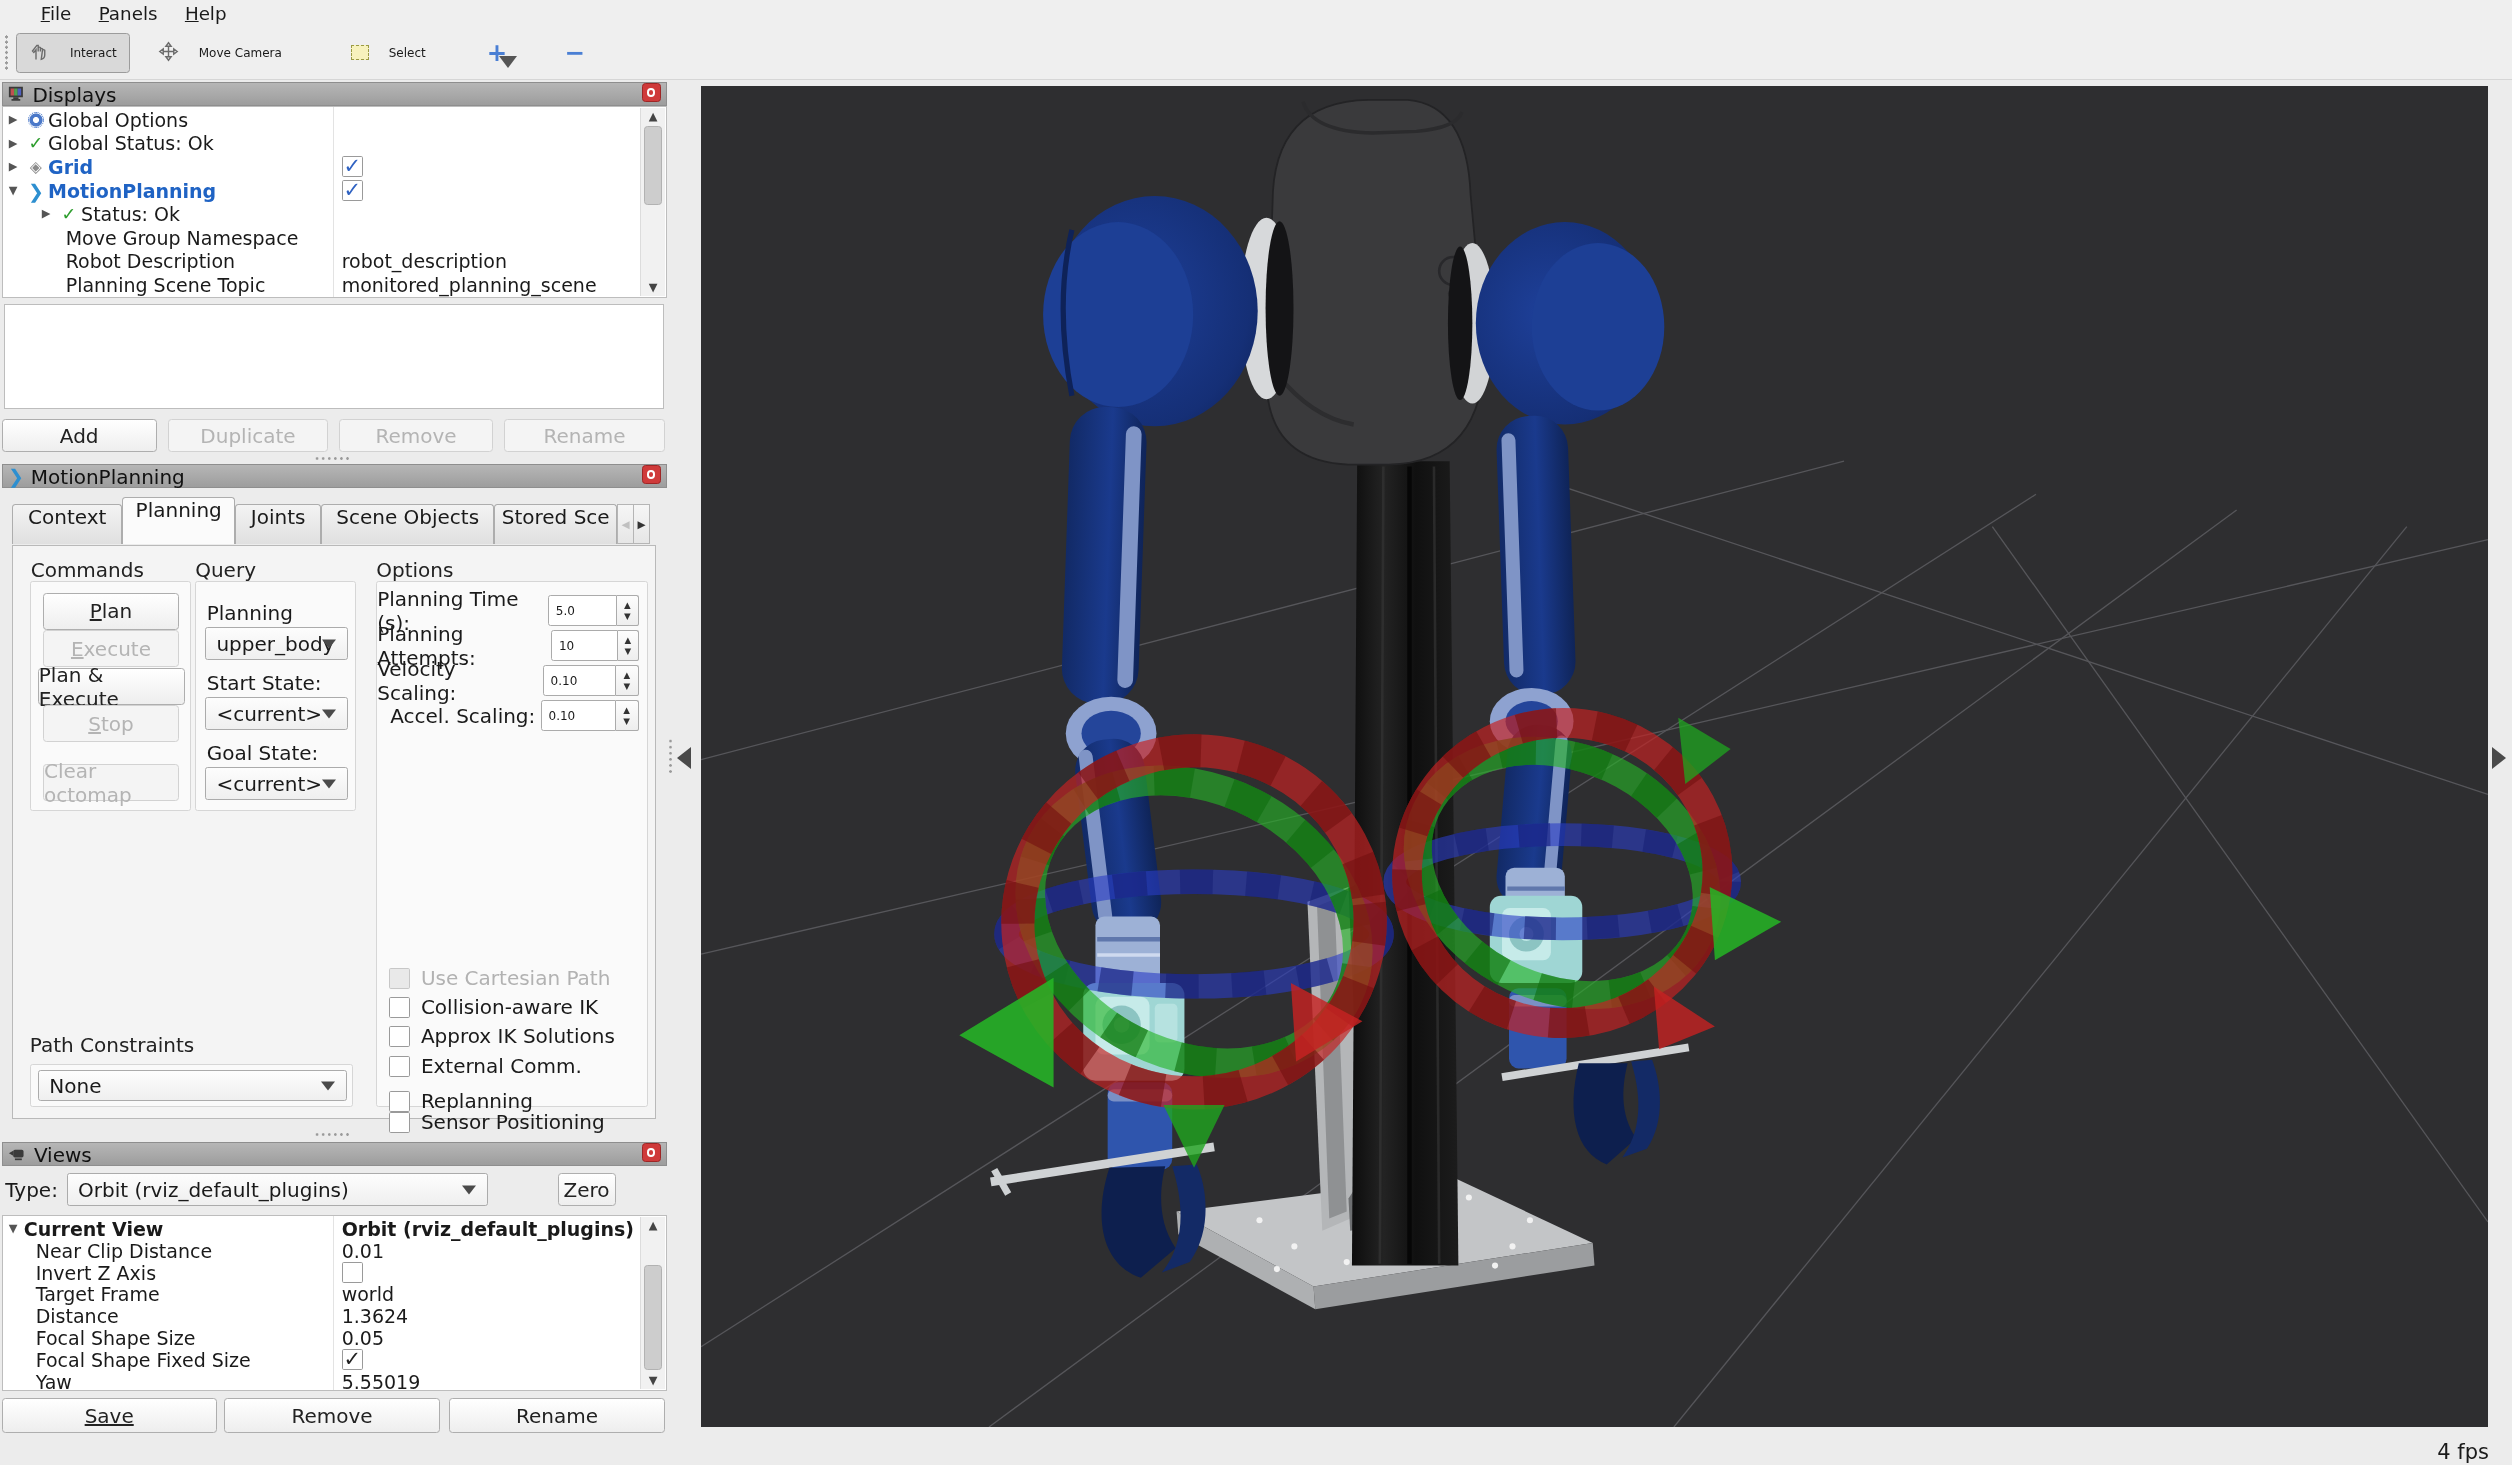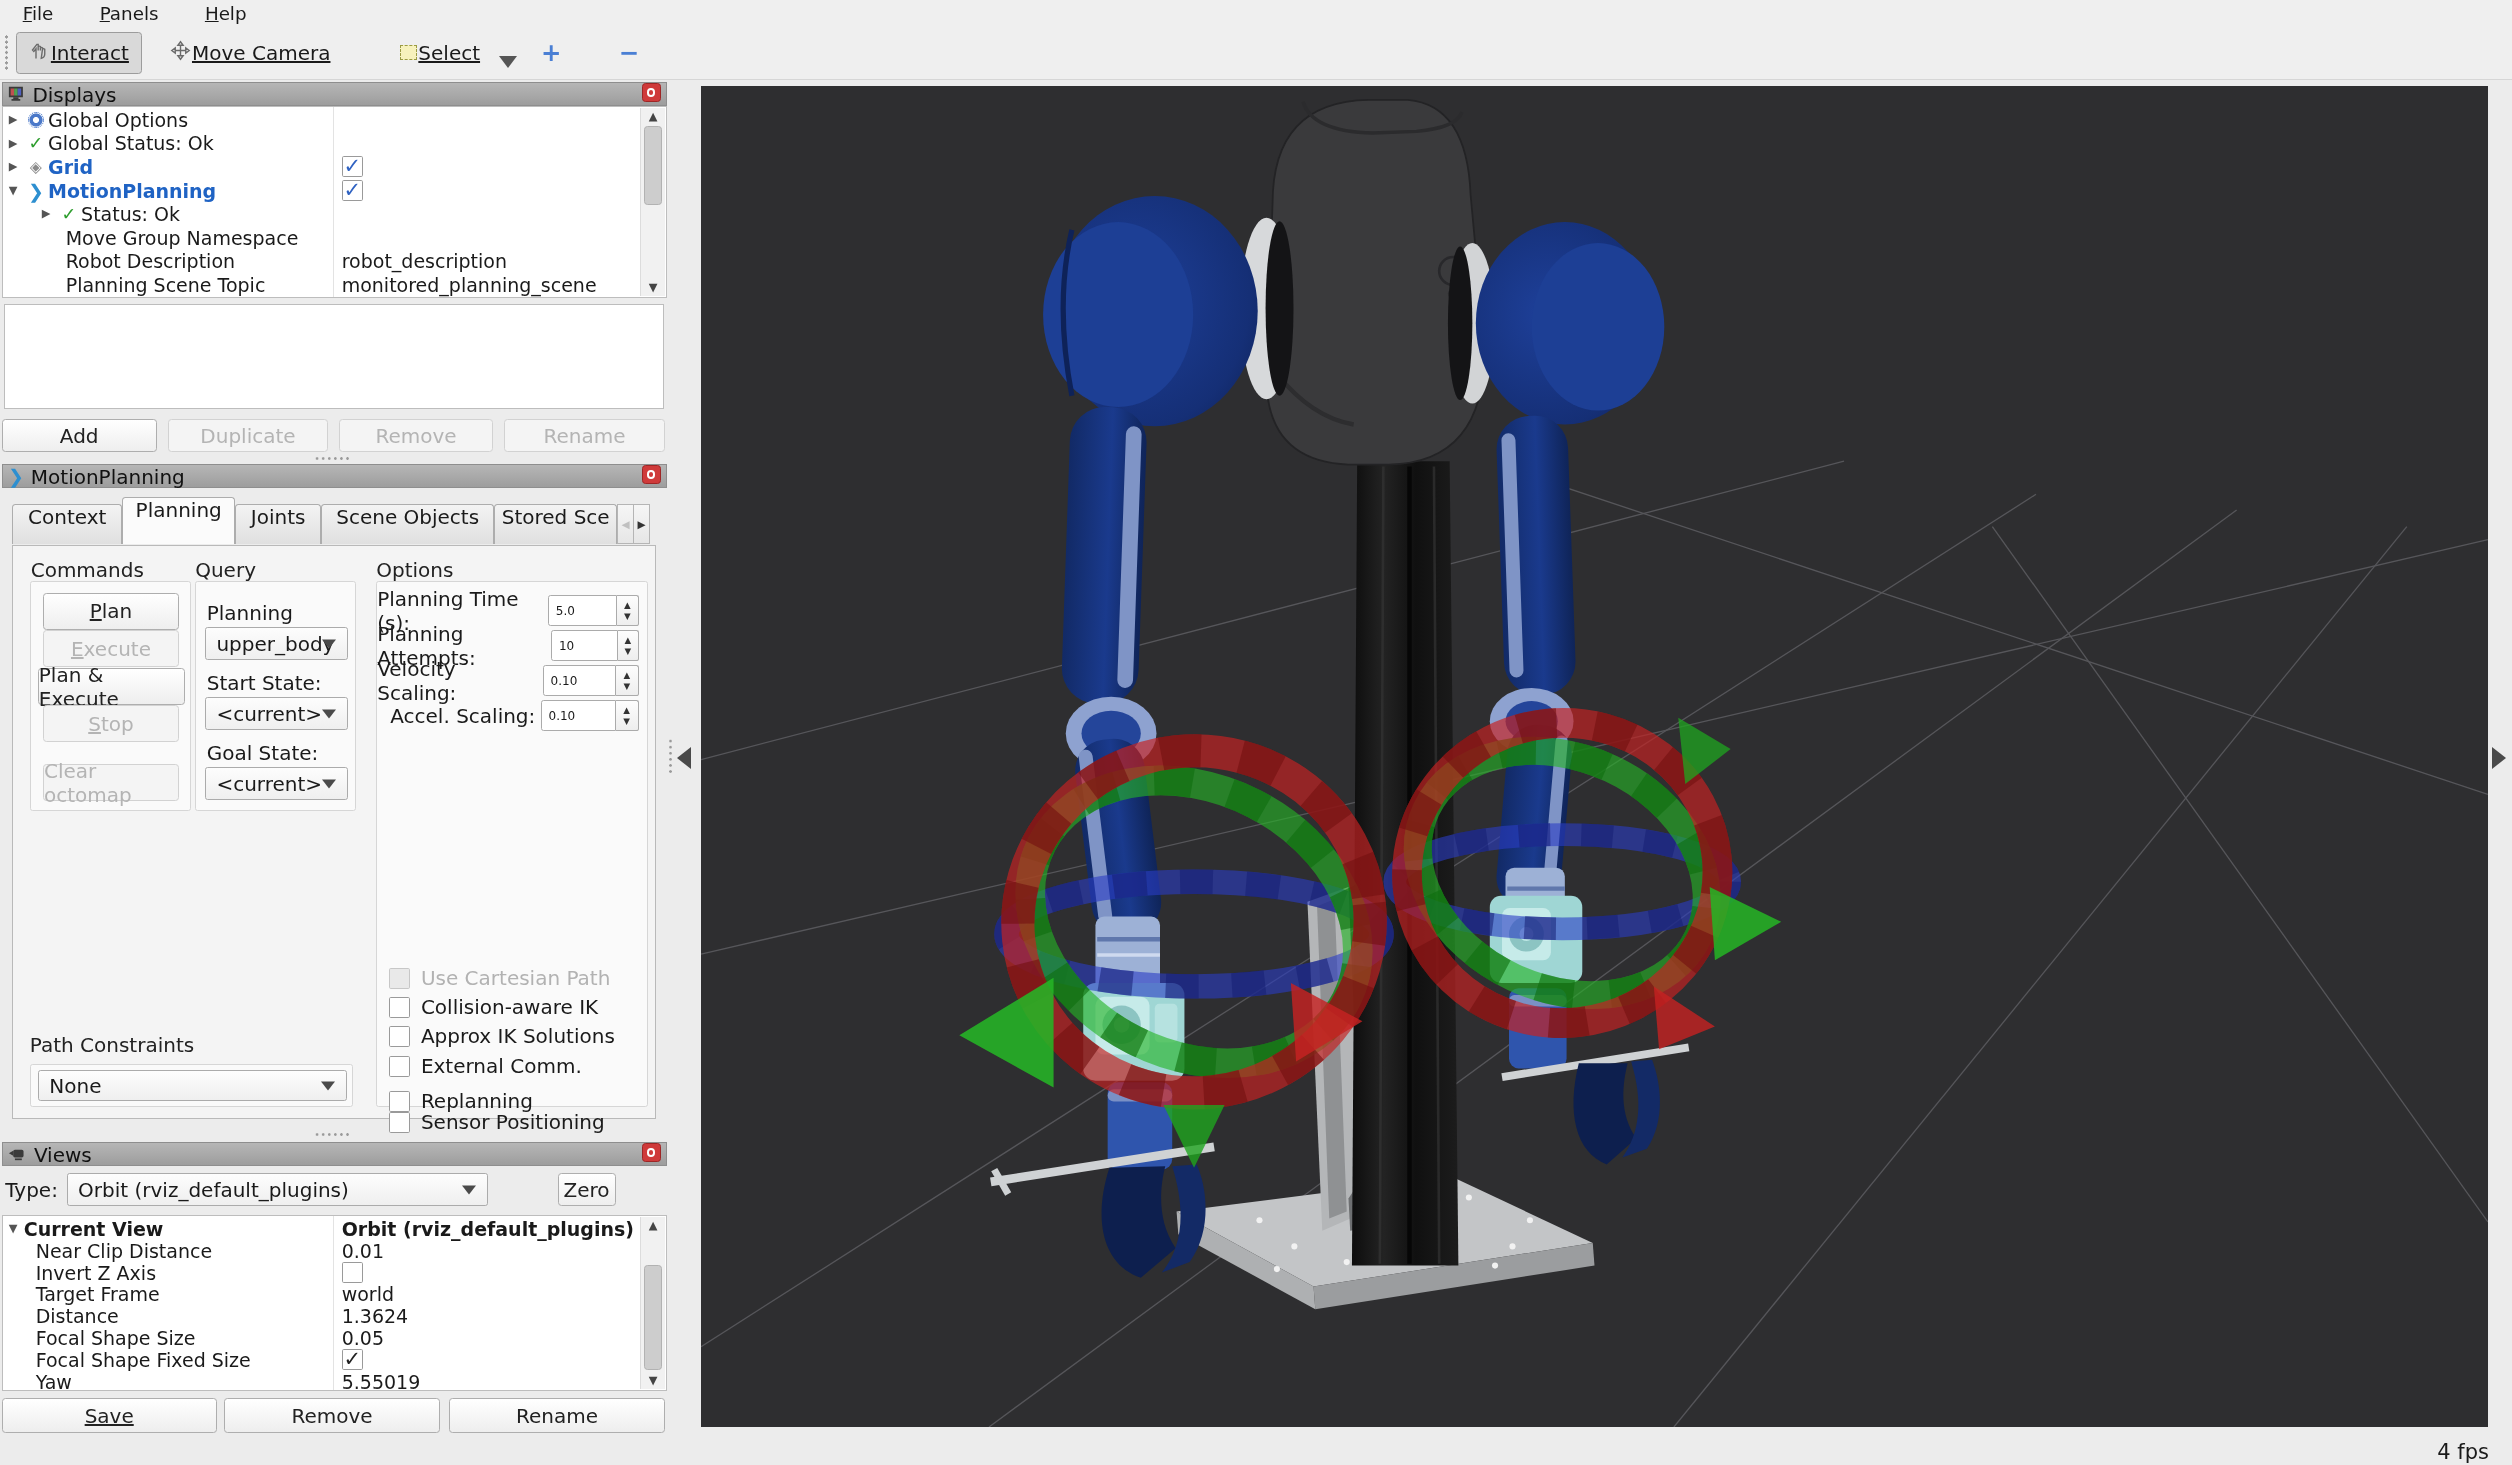--- a/index.html
+++ b/index.html
@@ -1,27 +1,27 @@
 <!DOCTYPE html>
 <html style="font-size:14px"><head>
 <meta charset="utf-8">
 <style>
   * { margin:0; padding:0; box-sizing:border-box; }
   html,body { width:2512px; height:1465px; }
   body { font-family:"DejaVu Sans","Liberation Sans",sans-serif; background:#ececec; color:#1a1a1a; overflow:hidden; }
   #app { position:relative; width:2512px; height:1465px; background:#ececec; }
 
   
-  .menubar { position:absolute; left:0; top:0; width:2512px; height:26px; background:#efefef; display:flex; align-items:center; gap:29px; padding-left:14px; font-size:18.3px; }
+  .menubar { position:absolute; left:0; top:0; width:2512px; height:26px; background:#efefef; display:flex; align-items:center; gap:10px; padding-left:32px; font-size:18.3px; }
   .menu-item { padding:1.7px 8.7px; }
   .menu-item .accel { text-decoration:underline; }
   .toolbar { position:absolute; left:0; top:26px; width:2512px; height:54px; background:#efefef; border-bottom:0.9px solid #d6d6d6; display:flex; align-items:center; }
   .tb-handle { width:7px; height:35px; margin:0 5.2px 0 3.5px;
     background-image:radial-gradient(circle,#9a9a9a 1.3px,transparent 1.4px); background-size:5.2px 5.2px; background-repeat:repeat-y; background-position:center; }
-  .tb-btn { display:flex; align-items:center; gap:1px; font-size:20px; padding:7px 12.2px; border-radius:3.5px; color:#1a1a1a;text-decoration:underline; }
+  .tb-btn { display:flex; align-items:center; gap:20px; font-size:12px; padding:7px 12.2px; border-radius:3.5px; color:#1a1a1a; }
   .tb-btn.pressed { background:#d9d9d9; border:0.9px solid #9c9c9c; }
   .tb-spacer { width:40px; }
   .tb-plusminus { color:#4a7fd4; font-size:24.4px; font-weight:bold; padding:0 8.7px; }
   .tb-overflow { position:absolute; left:499px; top:56px; width:0; height:0; border-left:9.6px solid transparent; border-right:9.6px solid transparent; border-top:12.2px solid #555; }
   .select-glyph { width:17.5px; height:15.7px; border:1.7px dashed #9b9b43; background:#f7f2bc; }
 
   
   .panel-header { position:absolute; left:1.7px; width:665px; height:24.4px; background:linear-gradient(#b6b6b6,#9d9d9d); border:0.9px solid #8e8e8e; display:flex; align-items:flex-start; padding:0 5.2px; font-size:20px; color:#111; }
   .panel-header .title { margin-left:7px; }
   .close-btn { margin-left:auto; width:19px; height:19px; background:#cf3a3a; border:0.9px solid #9e2626; border-radius:3.5px; display:flex; align-items:center; justify-content:center; }

